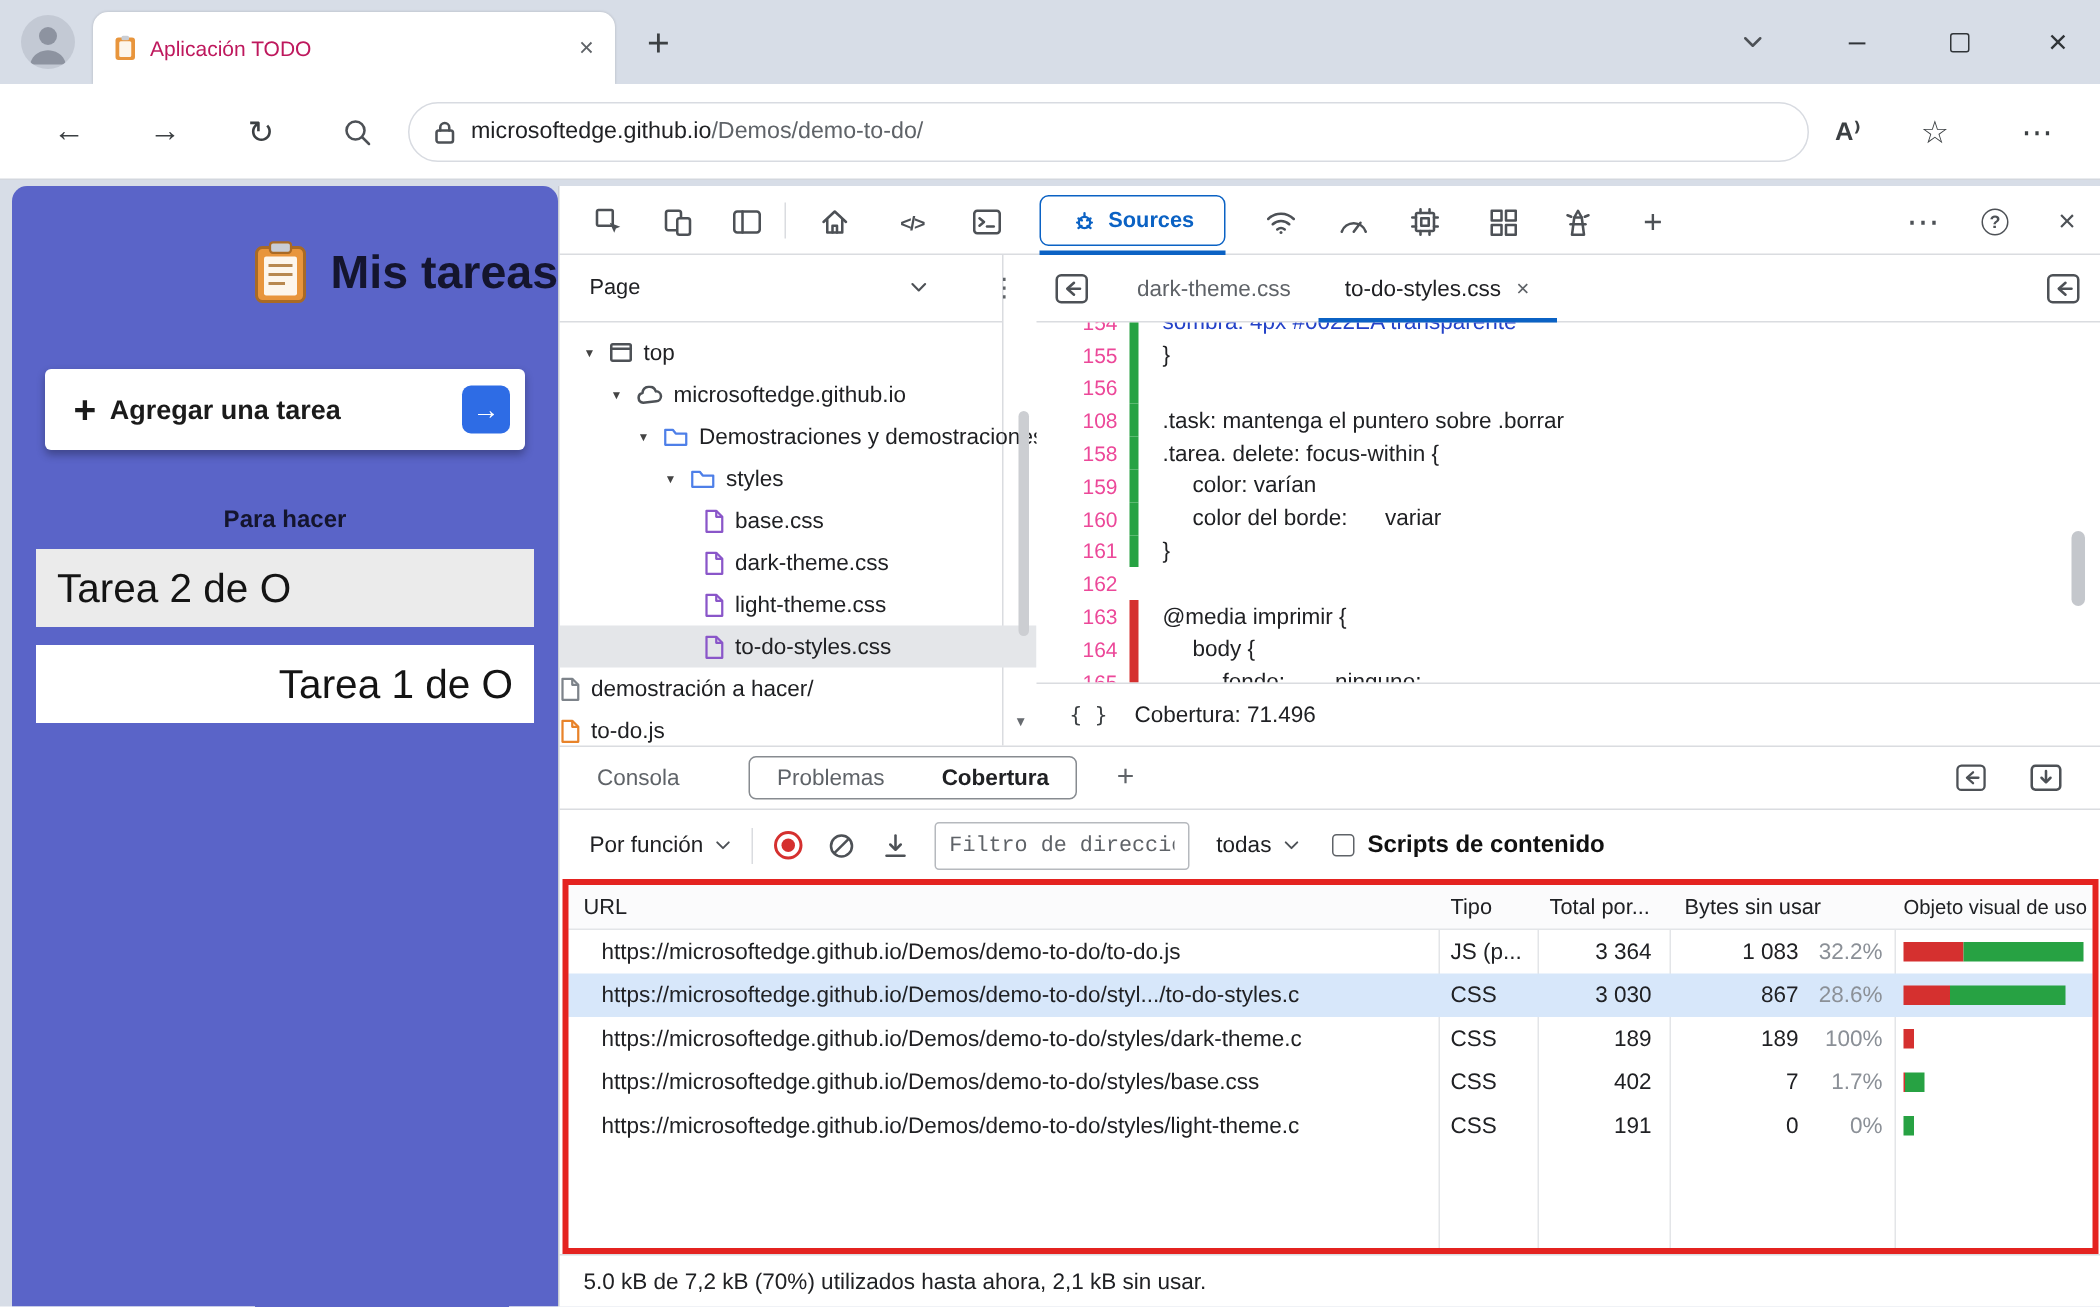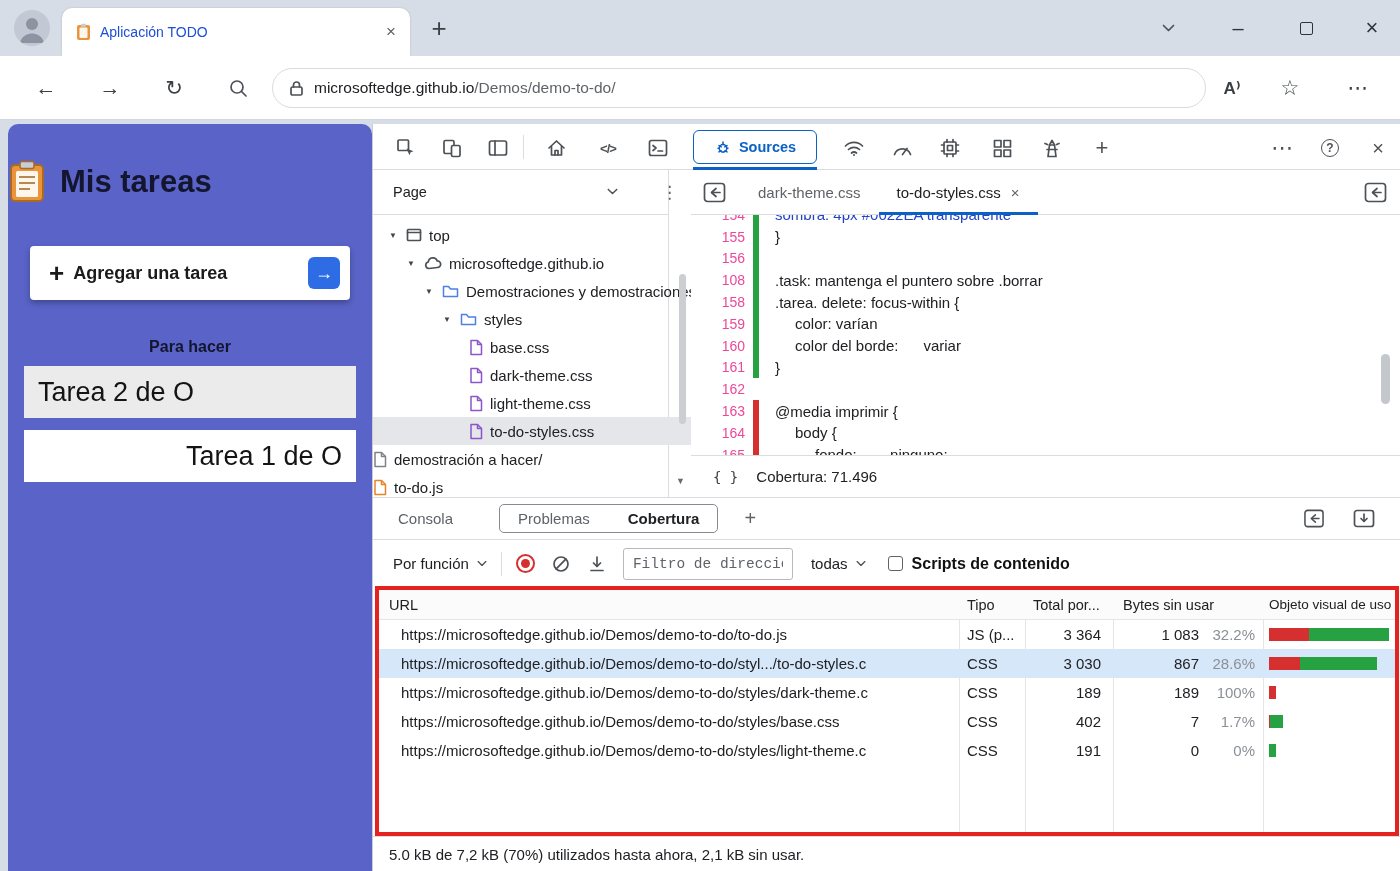--- a/index.html
+++ b/index.html
@@ -7,38 +7,38 @@
   body{position:relative;font-family:"Liberation Sans","DejaVu Sans",sans-serif;background:#d7dde7;overflow:hidden;color:#202124;
        --sidebar:#5a64c8;--accent:#0b62c4;--used:#27a243;--unused:#d5302f;--annotation:#e42320;--selrow:#d7e7fa}
   svg{display:block}
   .ic,.ic *{stroke:#4d5156;fill:none;stroke-width:1.7;stroke-linecap:round;stroke-linejoin:round}
   .acc *{stroke:var(--accent)}
 
   
   .titlebar{position:absolute;left:0;top:0;width:1400px;height:56px}
   .avatar{position:absolute;left:14px;top:10px;width:36px;height:36px;border-radius:50%;background:#c3c9d4;overflow:hidden}
   .tab{position:absolute;left:62px;top:8px;width:348px;height:48px;background:#fff;border-radius:10px 10px 0 0;display:flex;align-items:center;padding:0 14px;gap:9px;box-shadow:0 0 2px rgba(0,0,0,.18)}
-  .tab-title{font-size:14px;color:#1d4ed8}
+  .tab-title{font-size:14px;color:#be185d}
   .tab-close{margin-left:auto;font-size:17px;color:#5f6368}
   .newtab{position:absolute;left:424px;top:13px;font-size:26px;color:#3c4043;width:30px;text-align:center}
   .wc{position:absolute;top:14px;width:32px;height:28px;display:flex;align-items:center;justify-content:center;color:#303438}
   .maxbox{width:13px;height:13px;border:1.6px solid #303438;border-radius:2px}
 
   
   .navbar{position:absolute;left:0;top:56px;width:1400px;height:64px;background:#fff;border-bottom:1px solid #d3d7de}
   .nav-ic{position:absolute;top:14px;width:36px;height:36px;display:flex;align-items:center;justify-content:center;font-size:21px;color:#3c4043}
   .addr{position:absolute;left:272px;top:12px;width:934px;height:40px;border:1px solid #d8dbe1;background:#fff;border-radius:20px;display:flex;align-items:center;padding:0 16px;gap:10px}
   .url{font-size:15.5px}
   .url .host{color:#202124}
   .url .path{color:#5f6368}
   .nav-right{position:absolute;top:14px;display:flex;align-items:center;justify-content:center;width:36px;height:36px;color:#3c4043}
 
   
   .app{position:absolute;left:8px;top:124px;width:364px;height:747px;background:var(--sidebar);border-radius:10px 10px 0 0}
-  .app-head{position:absolute;left:0;top:36px;width:100%;display:flex;align-items:center;justify-content:flex-start;gap:14px}
+  .app-head{position:absolute;left:0;top:36px;width:100%;display:flex;align-items:center;justify-content:flex-end;gap:14px}
   .app-title{font-size:31px;font-weight:bold;color:#14152e}
   .add-btn{position:absolute;left:22px;top:122px;width:320px;height:54px;background:#fff;border-radius:4px;display:flex;align-items:center;padding:0 10px;box-shadow:0 3px 6px rgba(0,0,0,.3)}
   .add-plus{font-size:26px;font-weight:bold;color:#1b1b1b;margin:0 9px}
   .add-label{font-size:18px;font-weight:700;color:#1b1b1b}
   .add-go{margin-left:auto;width:32px;height:32px;border-radius:6px;background:#2e6ce5;color:#fff;display:flex;align-items:center;justify-content:center;font-size:18px;font-weight:bold}
   .section{position:absolute;top:214px;width:100%;text-align:center;font-size:16px;font-weight:700;color:#14152e}
   .task{position:absolute;left:16px;width:332px;height:52px;font-size:27px;color:#141414;display:flex;align-items:center;padding:0 14px}
   .task1{top:242px;background:#ebebeb}
   .task2{top:306px;background:#fff;justify-content:flex-end}
 

